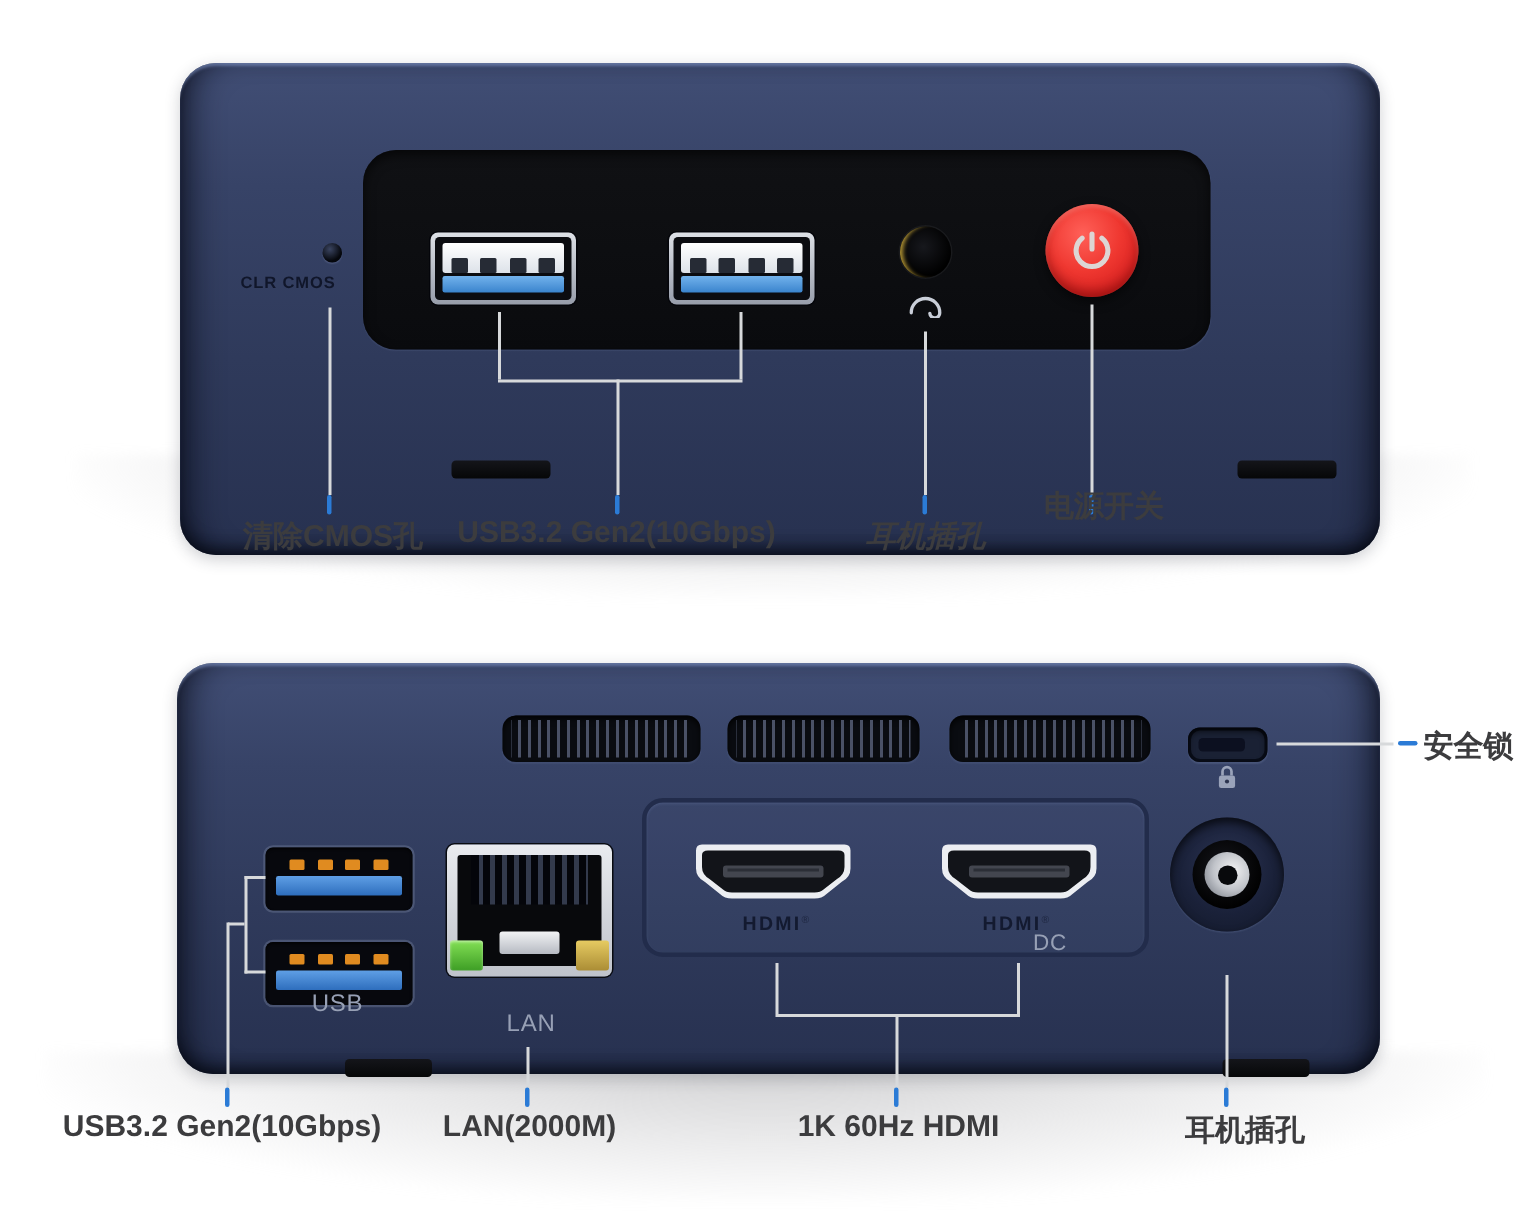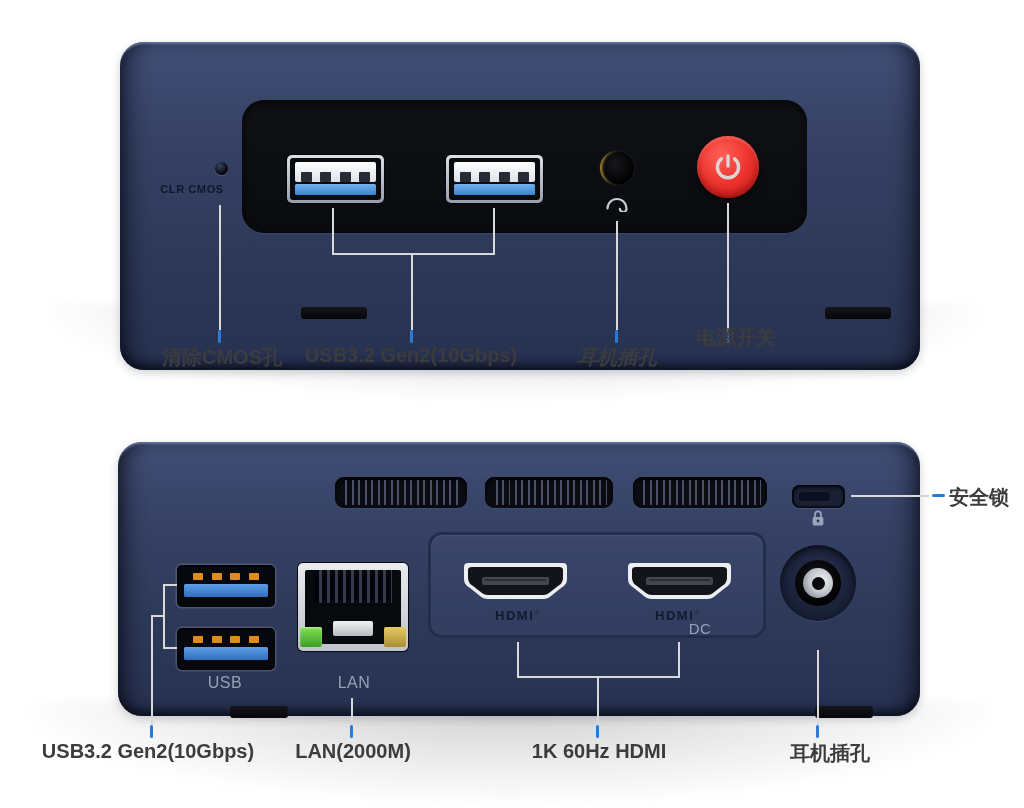--- a/index.html
+++ b/index.html
@@ -217,21 +217,21 @@
       </div>
       <div class="usbb" style="left:59px;top:186px;">
         <div class="pins">
             <div class="pin"></div>
             <div class="pin"></div>
             <div class="pin"></div>
             <div class="pin"></div>
           </div>
         <div class="tongue"></div>
       </div>
-      <div class="plabel" style="left:107px;top:232px;">USB</div>
+      <div class="plabel" style="left:107px;top:219px;">USB</div>
 
       <div class="lan" style="left:180px;top:121px;">
         <div class="cav">
           <div class="teeth"></div>
           <div class="tab"></div>
         </div>
         <div class="ledg"></div>
         <div class="ledy"></div>
       </div>
       <div class="plabel" style="left:236px;top:232px;">LAN</div>

